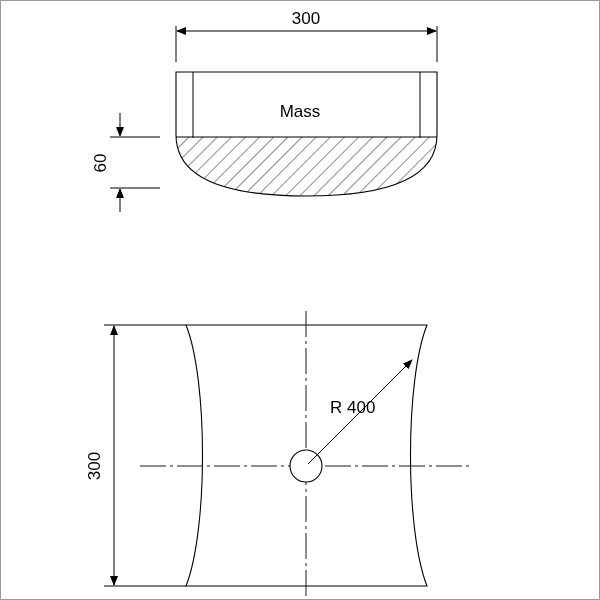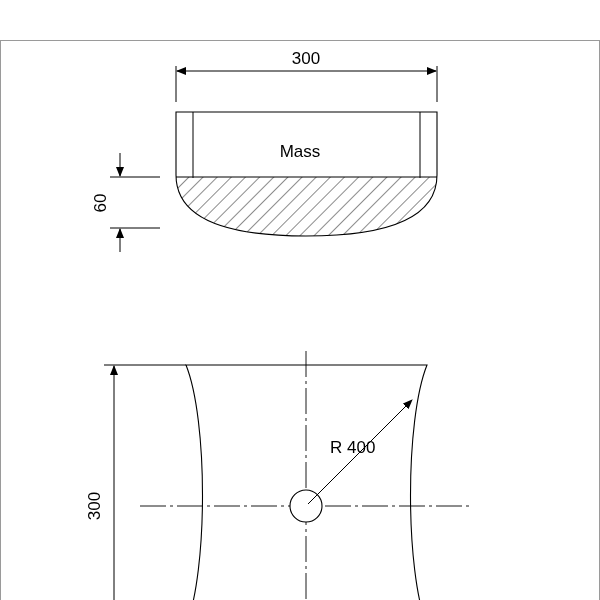--- a/index.html
+++ b/index.html
@@ -13,21 +13,20 @@
     font-family: "Liberation Sans", sans-serif;
     position: relative;
     overflow: hidden;
   }
   #drawing-root {
     position: absolute;
     left: 0;
     top: 0;
     width: 600px;
     height: 431px;
-    margin-top: 40px;
   }
   svg.drawing {
     display: block;
     width: 600px;
     height: 600px;
   }
   .lbl {
     font-family: "Liberation Sans", sans-serif;
     font-size: 17px;
     fill: #000000;

